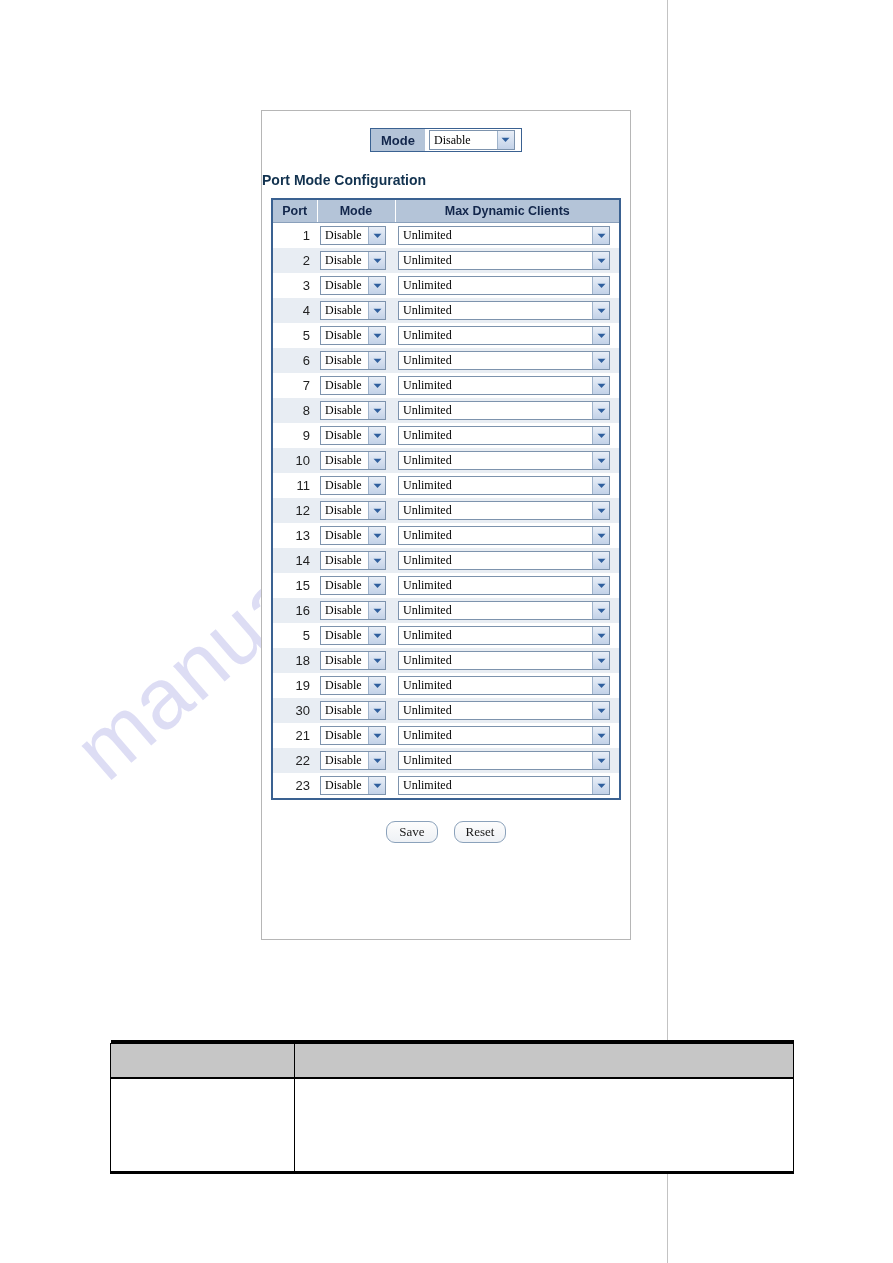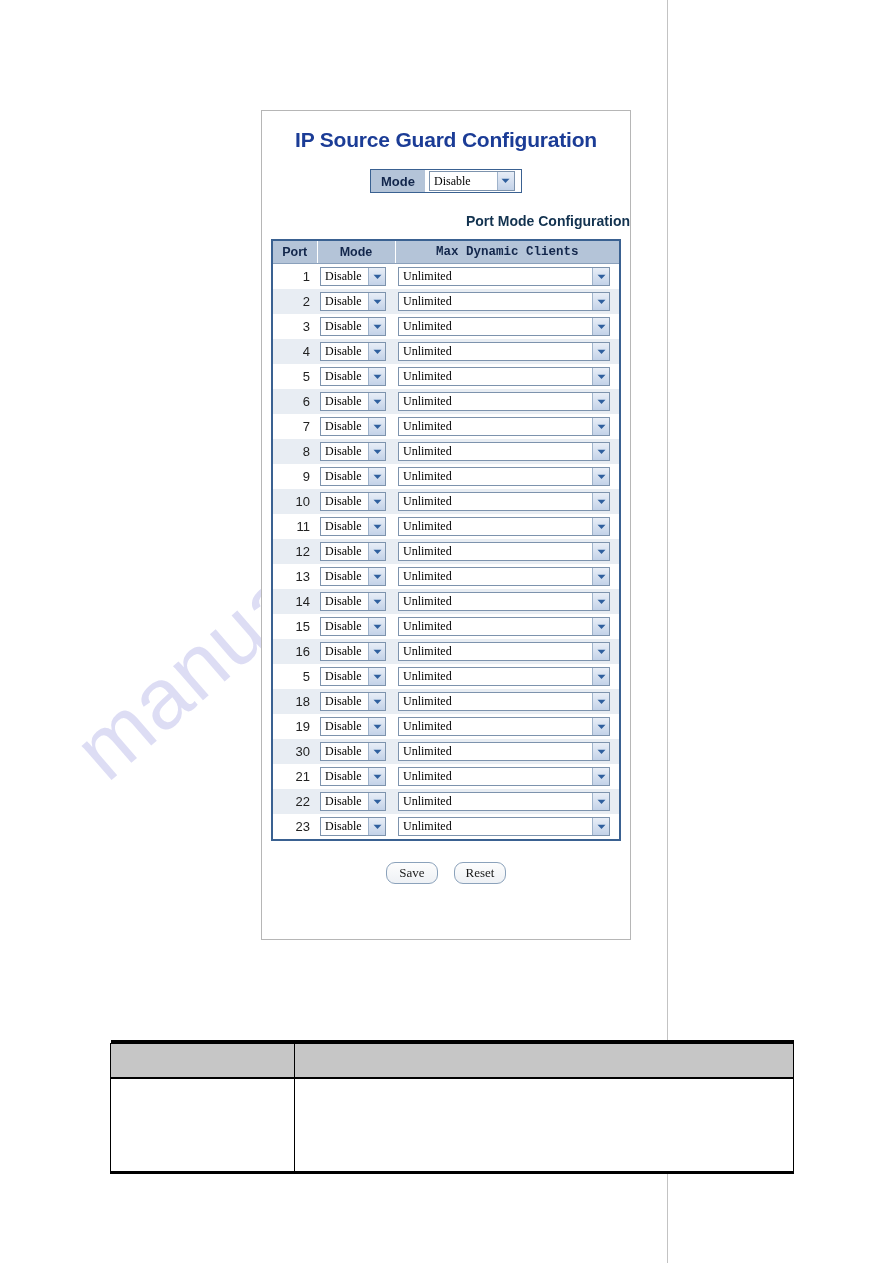--- a/index.html
+++ b/index.html
@@ -136,21 +136,21 @@
     justify-content: center;
   }
   .sel .sel-arrow svg { display: block; }
 
   .sel-mode-global { width: 86px; height: 20px; }
   .sel-mode-port { width: 66px; }
   .sel-clients { width: 212px; }
 
   
   #port-mode-subtitle {
-    text-align: right;
+    text-align: left;
     color: #12324f;
     font-size: 14px;
     font-weight: bold;
     margin-top: 20px;
     font-family: "Liberation Sans", sans-serif;
   }
 
   
   #port-table-wrap {
     display: flex;
@@ -168,21 +168,21 @@
     color: #12264b;
     font-size: 12.5px;
     font-weight: bold;
     height: 22px;
     padding: 0 5px;
     border-right: 1px solid #ffffff;
     border-bottom: 1px solid #8aa0bb;
     text-align: center;
     white-space: nowrap;
   }
-  #port-table thead th:last-child { border-right: none; font-family: Liberation Mono, monospace; }
+  #port-table thead th:last-child { border-right: none; }
 
   #port-table tbody td {
     padding: 1px 3px;
     height: 23px;
     font-size: 13px;
     color: #222222;
     vertical-align: middle;
     font-family: "Liberation Sans", sans-serif;
   }
   #port-table tbody tr.row-odd  td { background: #ffffff; }
@@ -273,21 +273,20 @@
 </head>
 <body>
 
 <div id="watermark-layer">
   <div id="watermark-rule"></div>
   <div id="watermark-text">manualslib.com</div>
 </div>
 
 <div id="screenshot-panel">
 
-  <div id="page-title">IP Source Guard Configuration</div>
 
   <div id="global-mode-row">
     <div id="global-mode-table">
       <div id="global-mode-label">Mode</div>
       <div id="global-mode-select-cell">
         <div class="sel sel-mode-global">
           <span class="sel-text">Disable</span>
           <span class="sel-arrow">
             <svg width="9" height="6" viewBox="0 0 9 6">
                 <path d="M0.5 0.8 L4.5 5 L8.5 0.8 Z" fill="#2f5f9e"></path>

